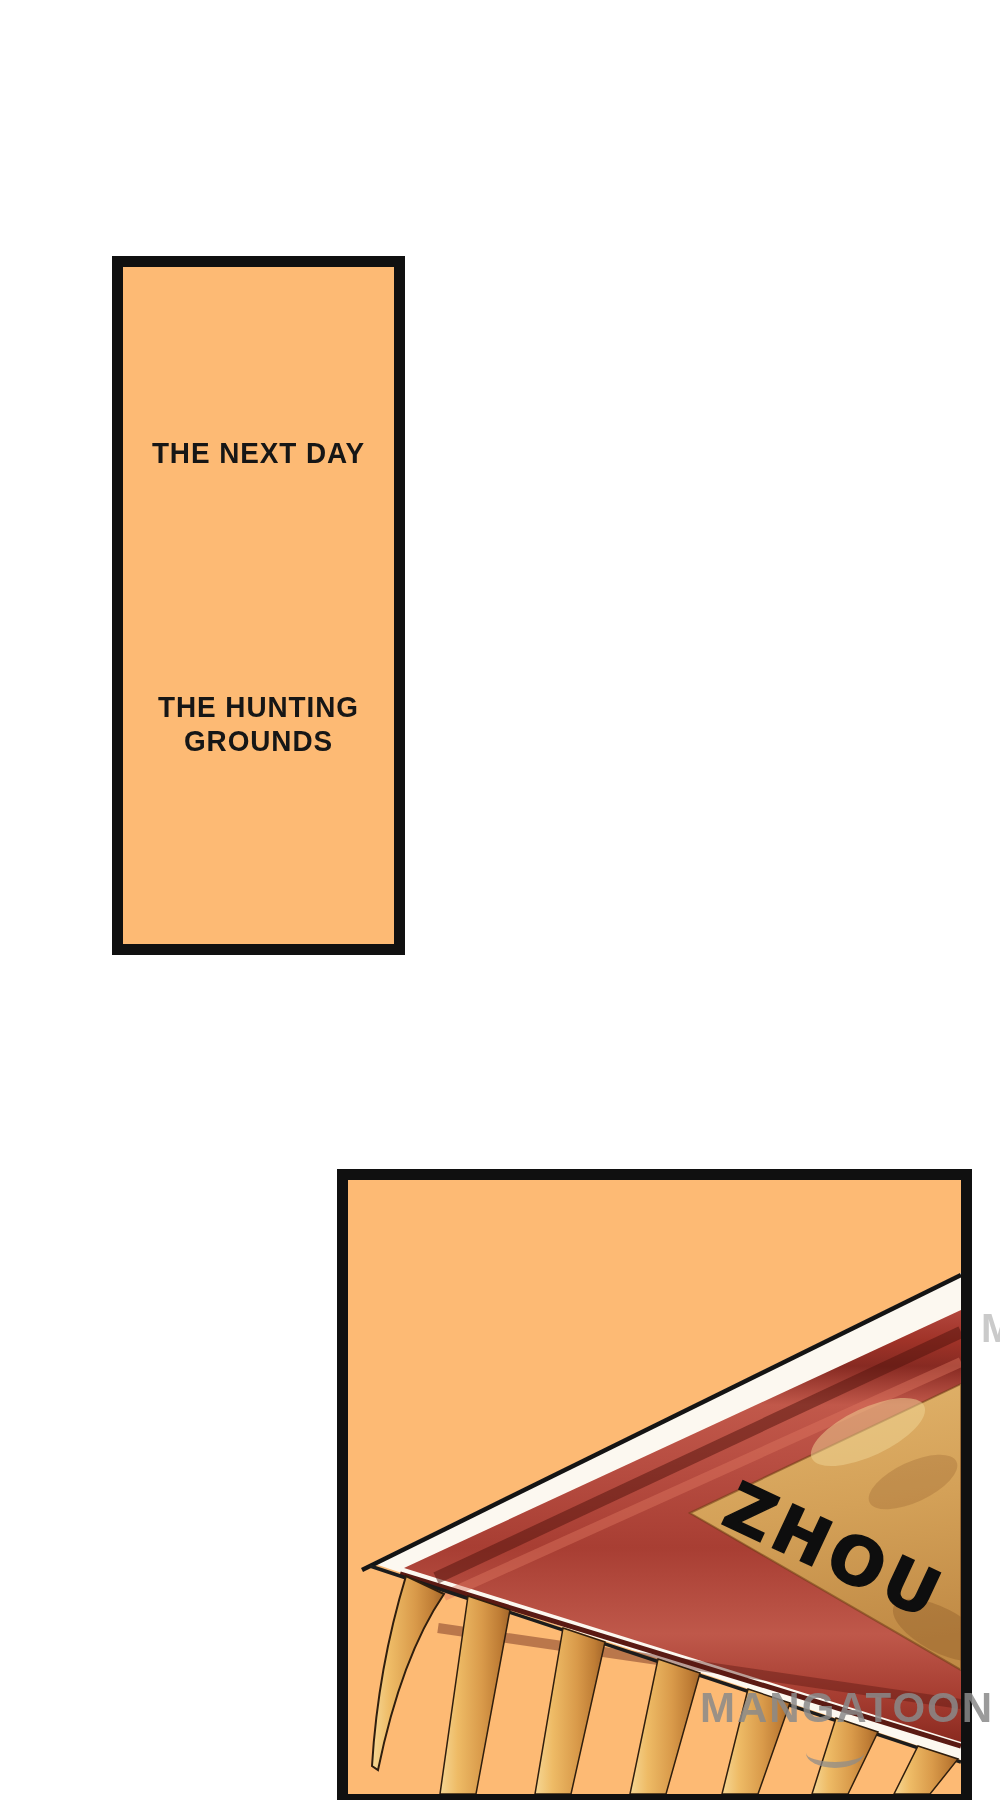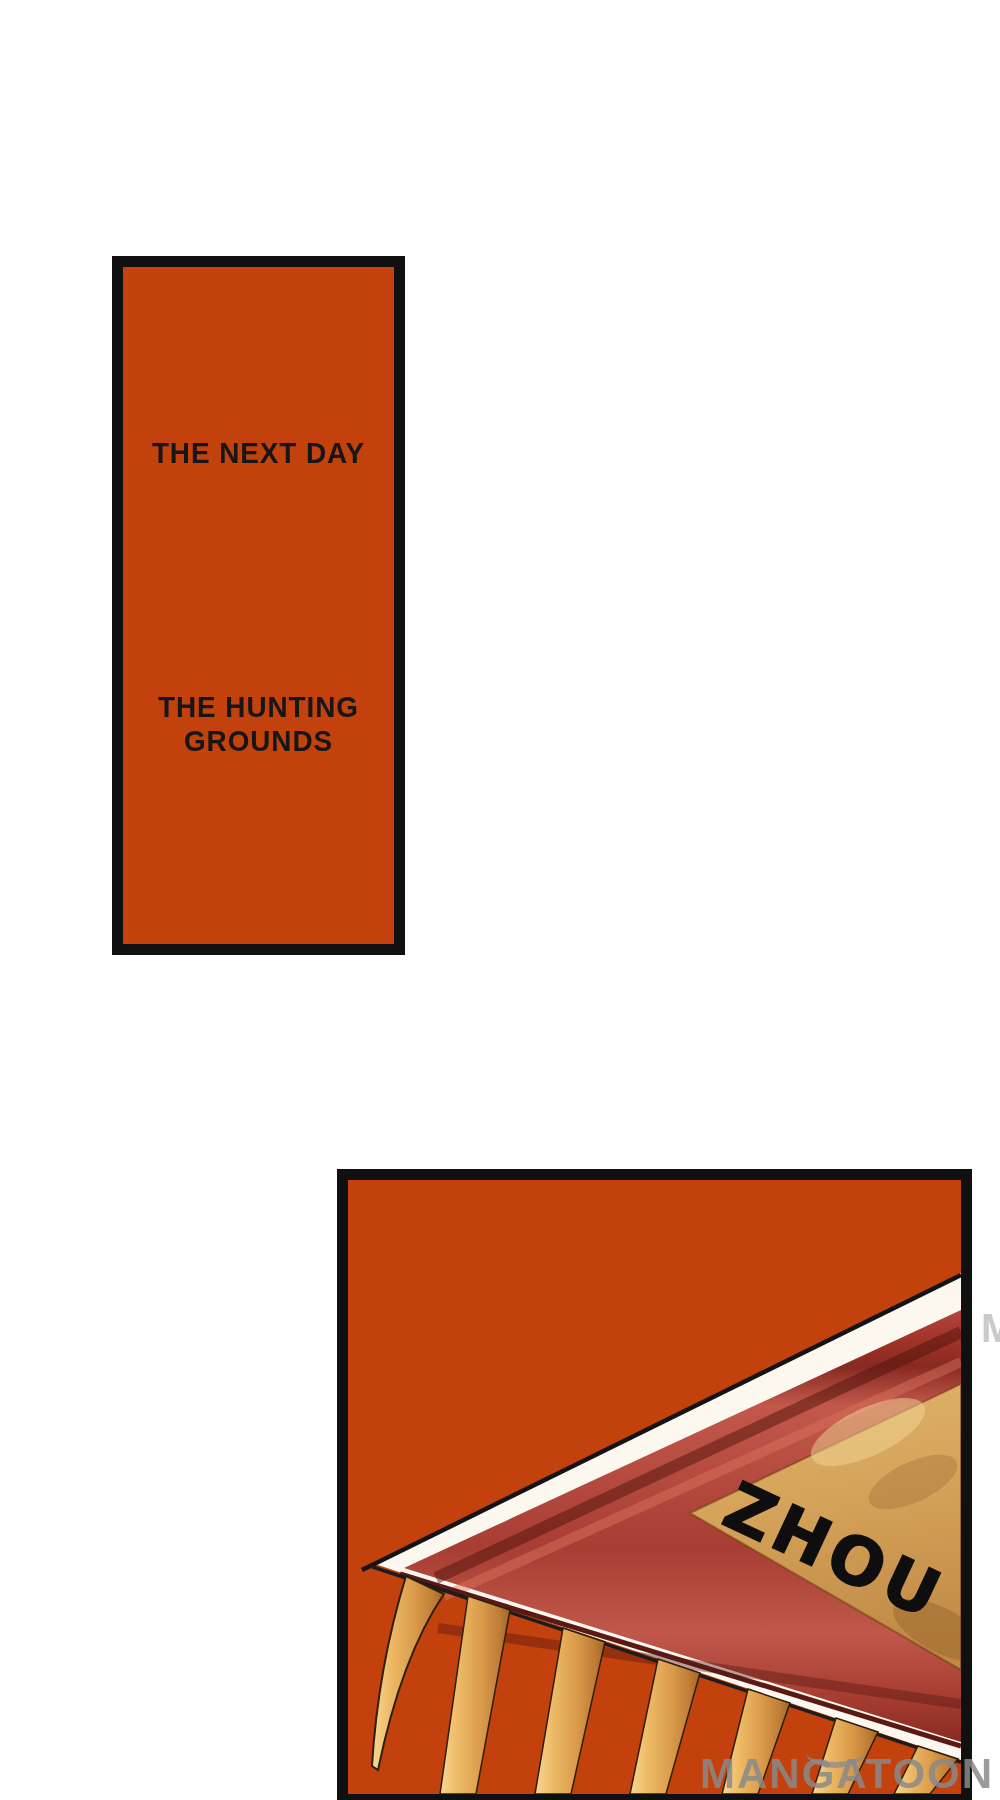--- a/index.html
+++ b/index.html
@@ -3,34 +3,34 @@
 <meta charset="utf-8">
 <style>
   html,body { margin:0; padding:0; background:#ffffff; }
   .page {
     position:relative; width:1000px; height:1800px;
     background:#ffffff; overflow:hidden;
     font-family:"Liberation Sans", sans-serif;
   }
   .panel {
     position:absolute; box-sizing:border-box;
-    border:11px solid #101010; background:#c2410c;
+    border:11px solid #101010; background:#fdba74;
   }
   .panel1 { left:112px; top:256px; width:293px; height:699px; }
   .panel2 { left:337px; top:1169px; width:635px; height:636px; overflow:hidden; }
   .cap {
     position:absolute; left:0; right:0; text-align:center;
     font-weight:700; font-size:30px; line-height:34px;
     letter-spacing:1px; color:#161616; transform:scaleX(.93);
   }
   .cap1 { top:169px; }
   .cap2 { top:423px; }
   .banner-svg { position:absolute; left:0; top:0; display:block; }
   .watermark {
-    position:absolute; left:700px; top:1756px;
+    position:absolute; left:700px; top:1690px;
     font-size:42px; line-height:36px; font-weight:800; letter-spacing:2px;
     color:rgba(138,138,138,.85); white-space:nowrap; z-index:5;text-align:right;
   }
   .wm-swoosh {
     position:absolute; left:806px; top:1738px; width:58px; height:24px;
     border-bottom:6px solid rgba(138,138,138,.72); border-radius:50%; z-index:5;
   }
   .wm-fragment {
     position:absolute; left:981px; top:1306px; width:19px; height:44px;
     font-size:40px; font-weight:800; color:rgba(150,150,150,.5);

